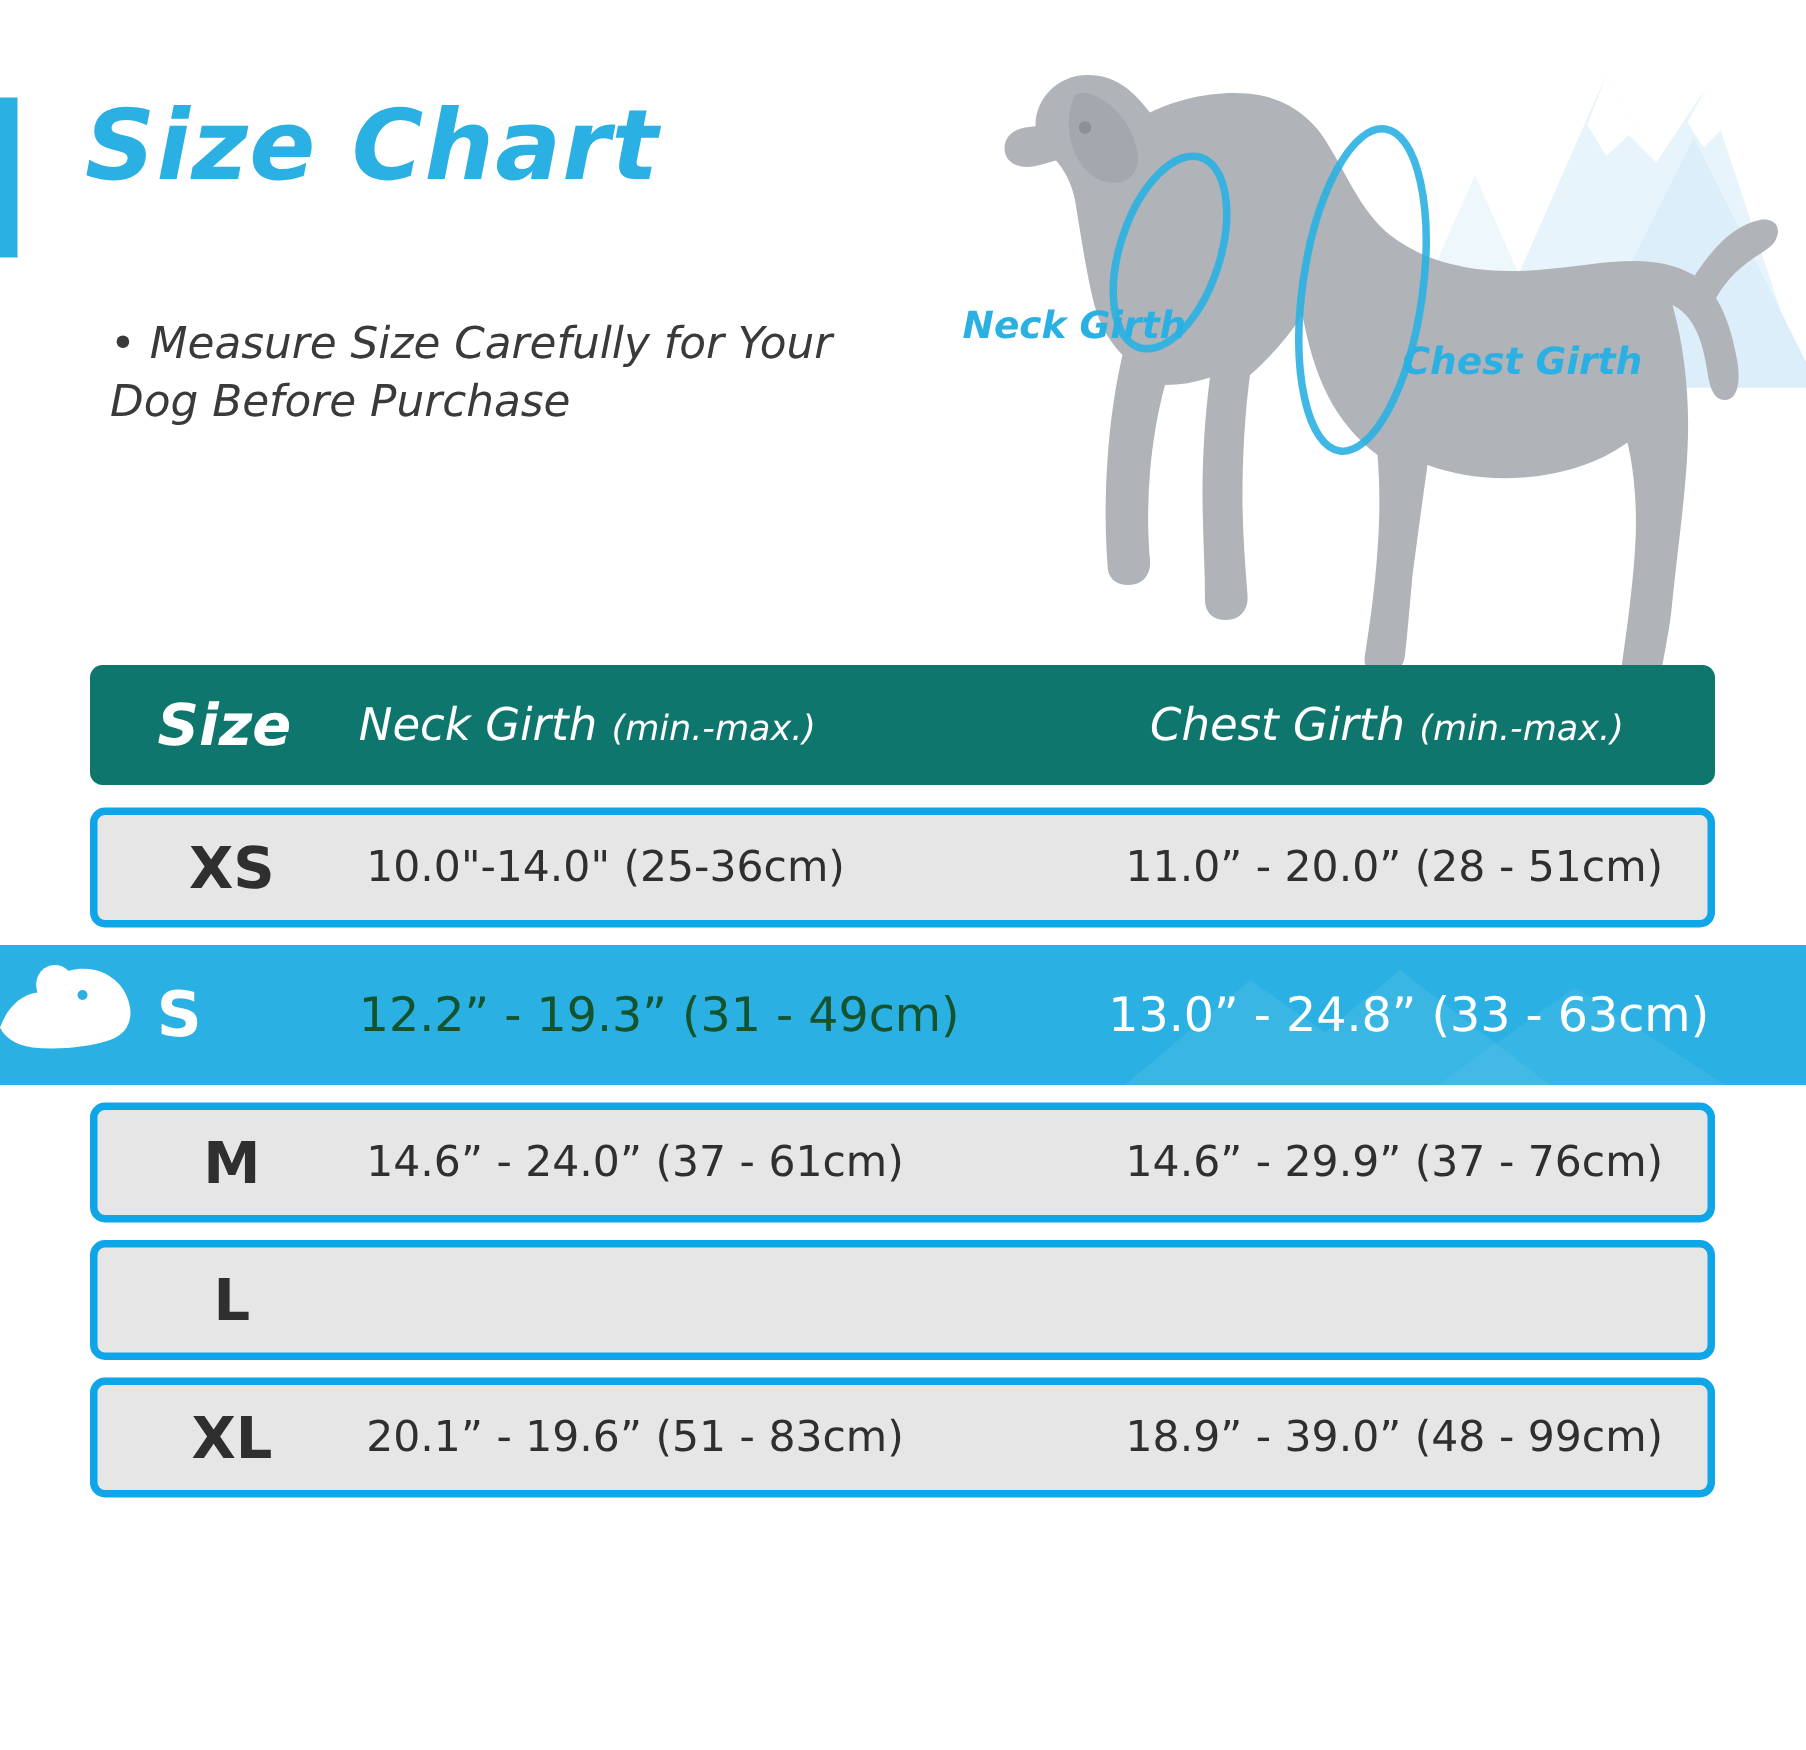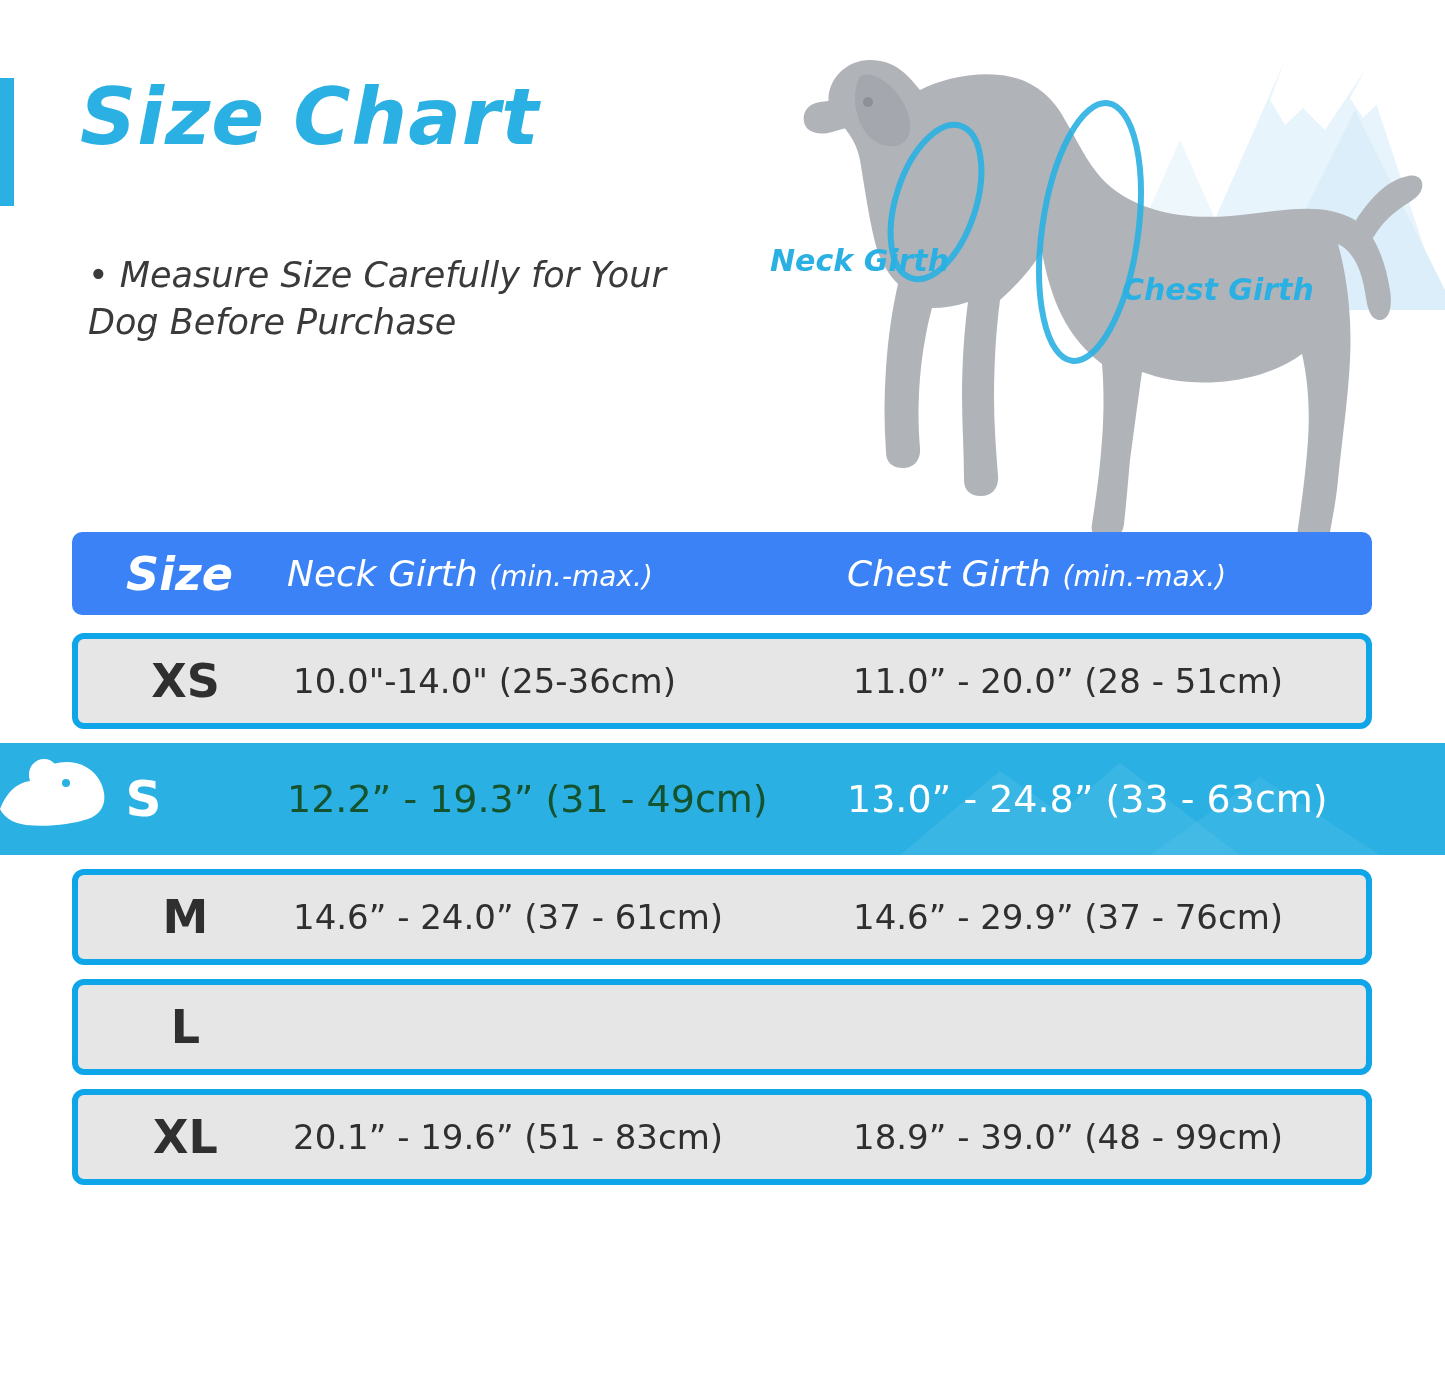--- a/index.html
+++ b/index.html
@@ -29,21 +29,21 @@
   .accent-bar {
     position: absolute;
     left: 0;
     top: 78px;
     width: 14px;
     height: 128px;
     background: #2ab0e2;
   }
   .title {
     position: absolute;
-    left: 80px;
+    left: 68px;
     top: 78px;
     font-family: "DejaVu Sans", sans-serif;
     font-size: 78px;
     font-weight: bold;
     font-style: italic;
     color: #2ab0e2;
     letter-spacing: 1px;
     line-height: 1;
   }
   .subtitle {
@@ -100,22 +100,22 @@
     width: 1300px;
   }
   .row {
     display: flex;
     align-items: center;
     border-radius: 12px;
     margin-bottom: 14px;
     box-sizing: border-box;
   }
   .row.header {
-    background: #3b82f6;
-    height: 83px;
+    background: #0f766e;
+    height: 96px;
     border-radius: 10px;
     margin-bottom: 18px;
   }
   .row.body {
     background: #e6e6e6;
     height: 96px;
     border: 6px solid #0ea5e9;
   }
   .row.highlight {
     position: absolute;
@@ -132,20 +132,21 @@
     text-align: center;
     flex: none;
   }
   .cell-neck {
     width: 560px;
     text-align: left;
     flex: none;
   }
   .cell-chest {
     width: 525px;
+    text-align: center;
     flex: none;
   }
   .header .cell-size {
     color: #ffffff;
     font-size: 46px;
     font-weight: bold;
     font-style: italic;
     font-family: "DejaVu Sans", sans-serif;
   }
   .header .cell-neck, .header .cell-chest {

